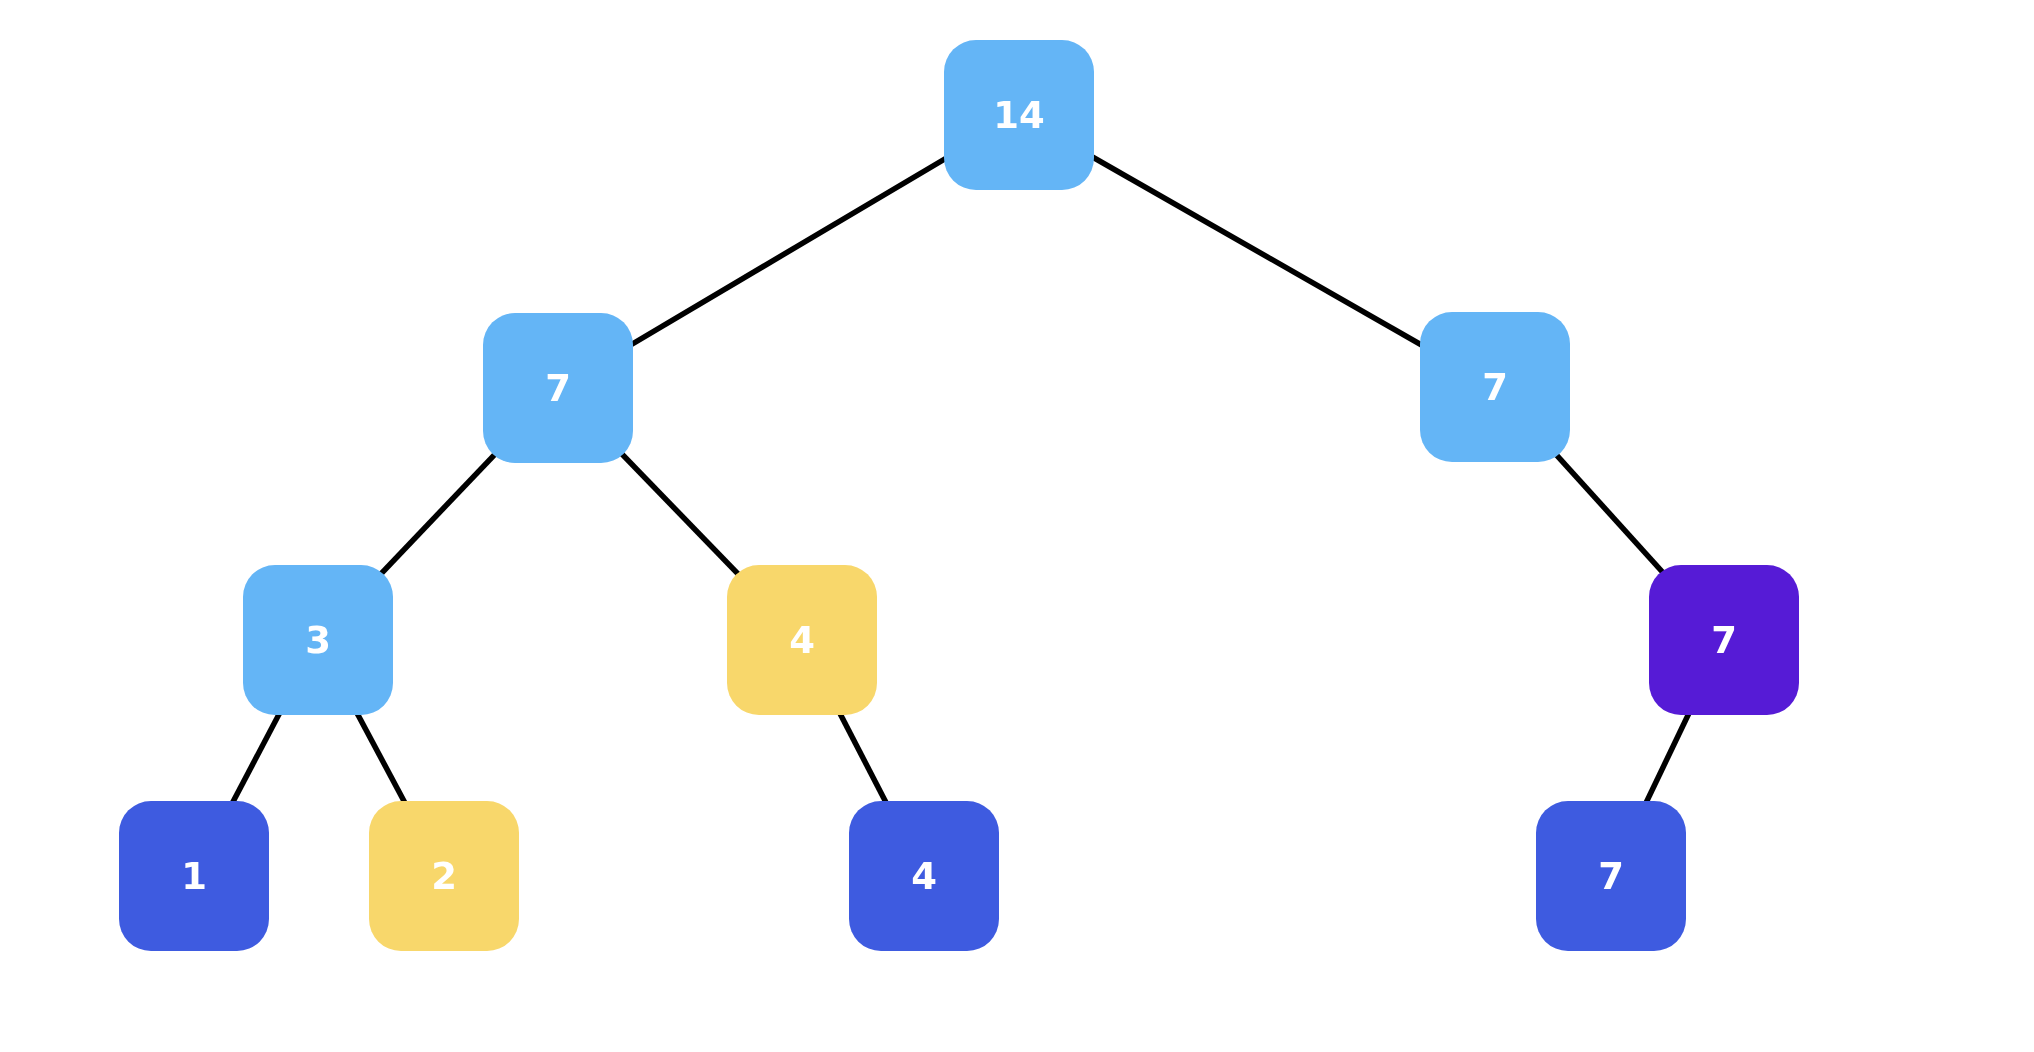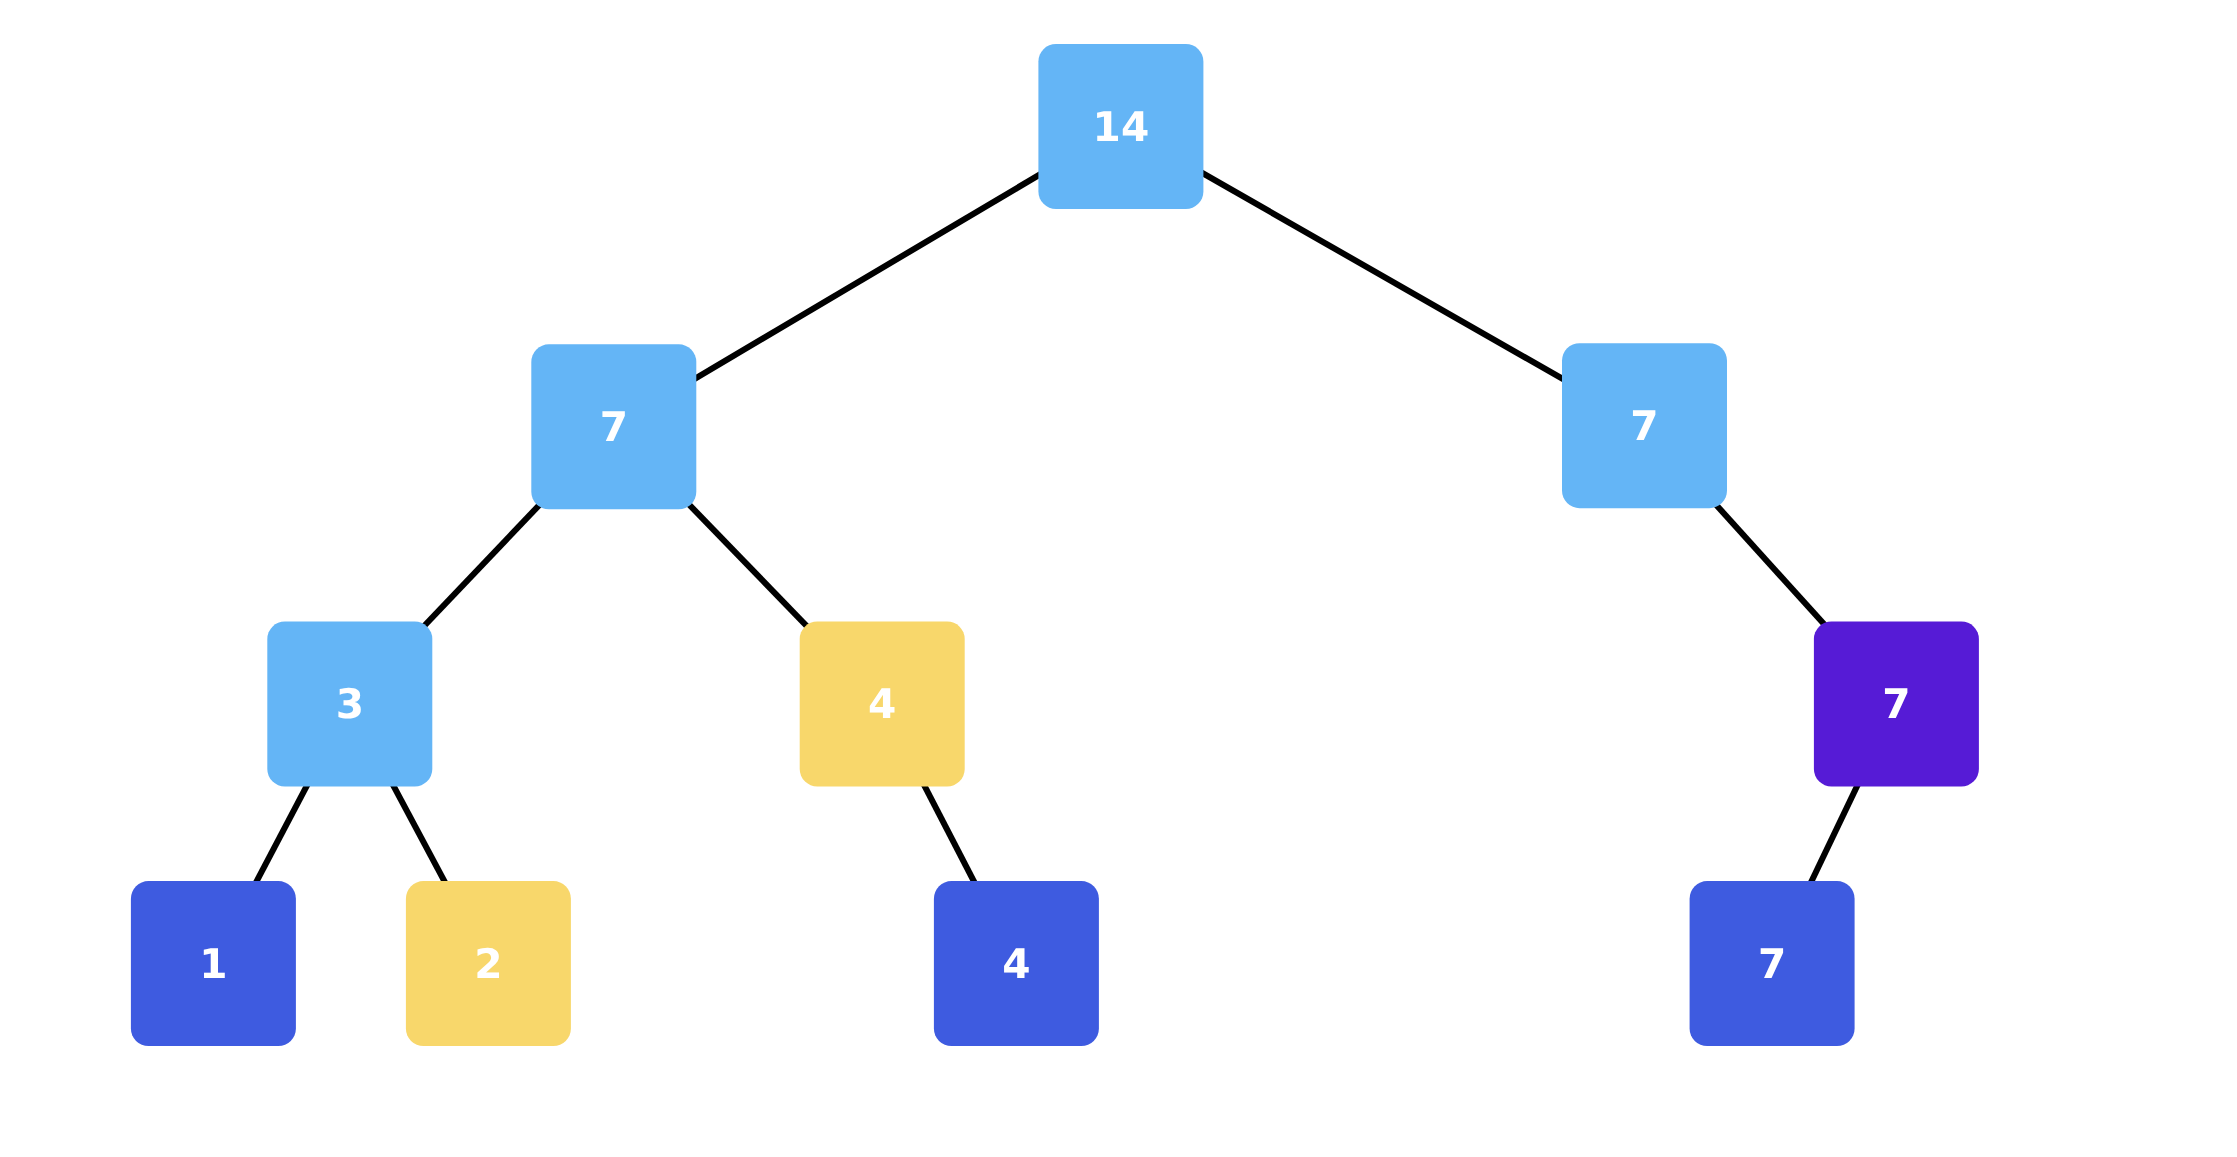--- a/index.html
+++ b/index.html
@@ -24,21 +24,21 @@
     position: absolute;
     left: 0;
     top: 0;
     width: 100%;
     height: 100%;
   }
   .node {
     position: absolute;
     width: 150px;
     height: 150px;
-    border-radius: 16px;
+    border-radius: 32px;
     display: flex;
     align-items: center;
     justify-content: center;
   }
   .node-label {
     font-size: 37px;
     font-weight: bold;
     line-height: 1;
     user-select: none;
   }

